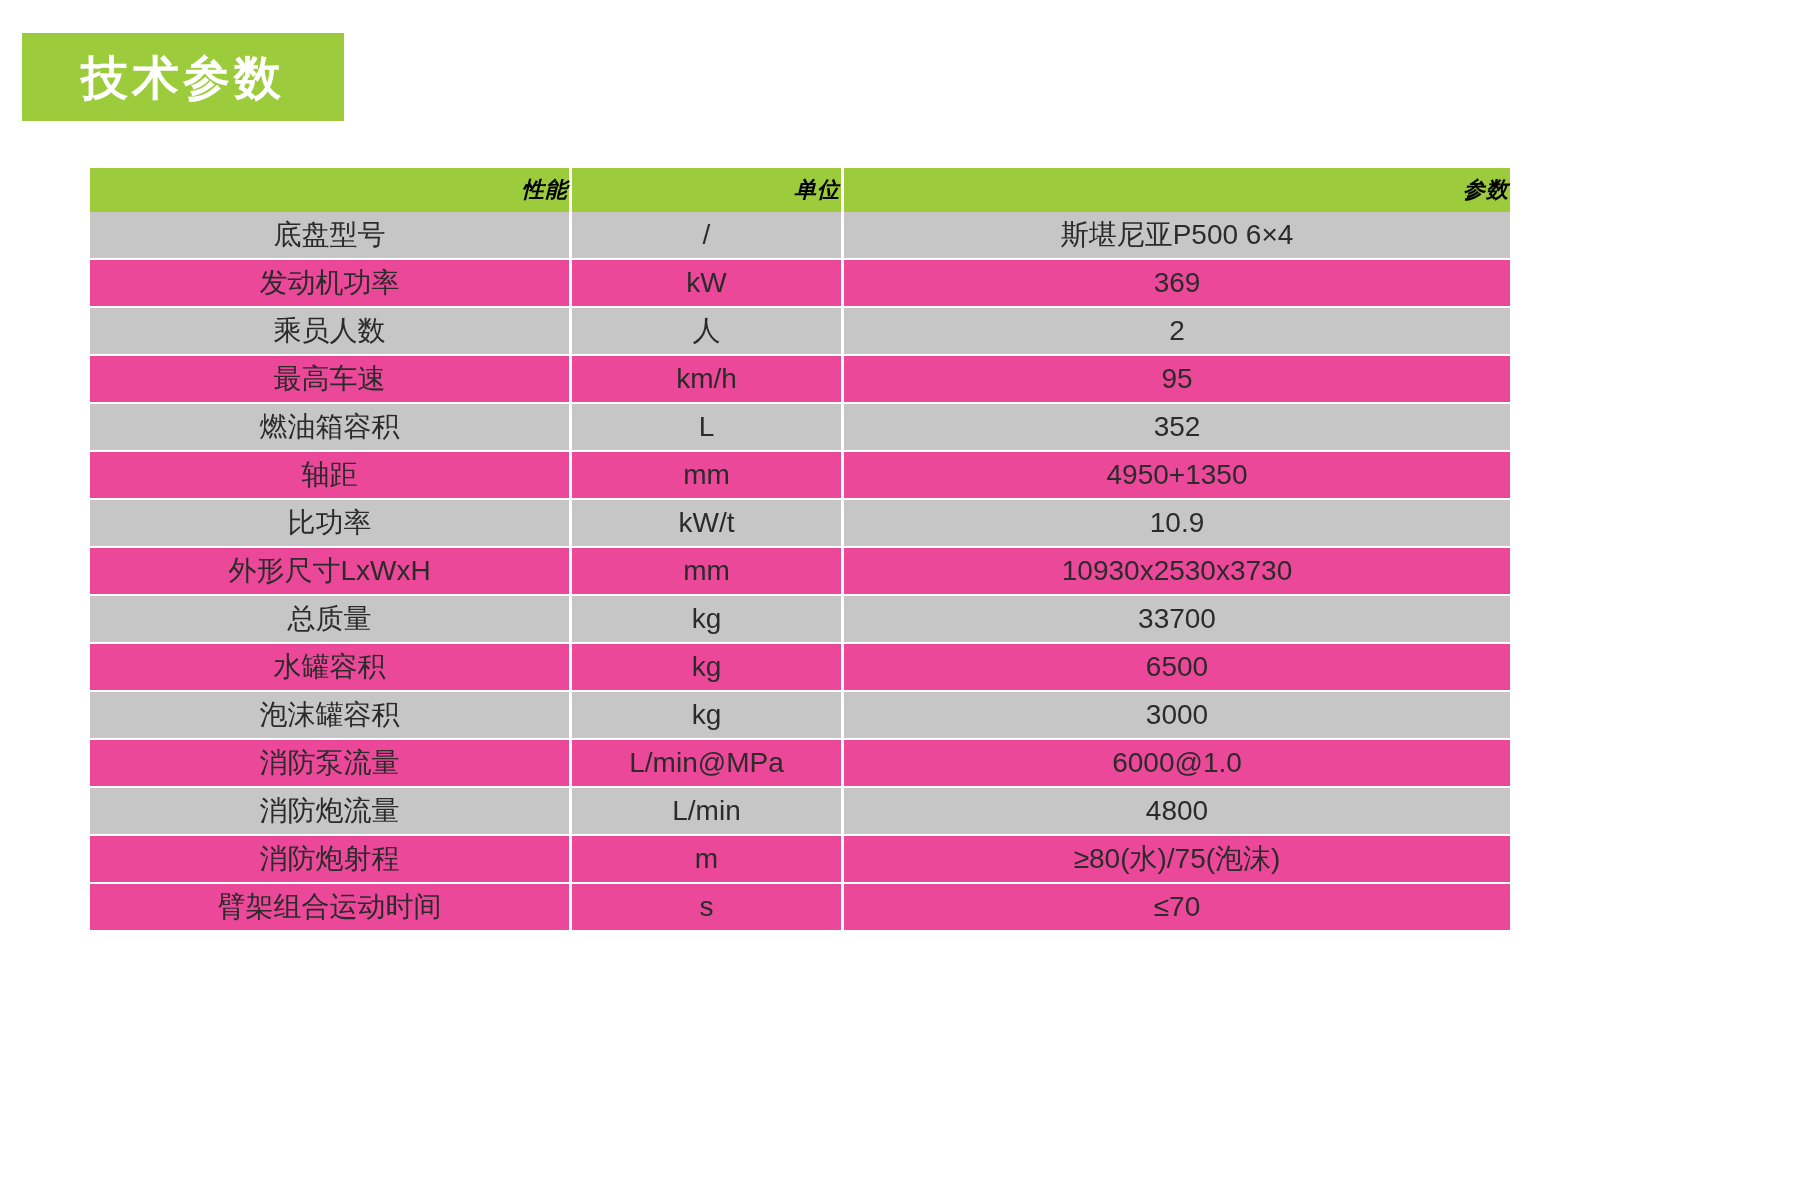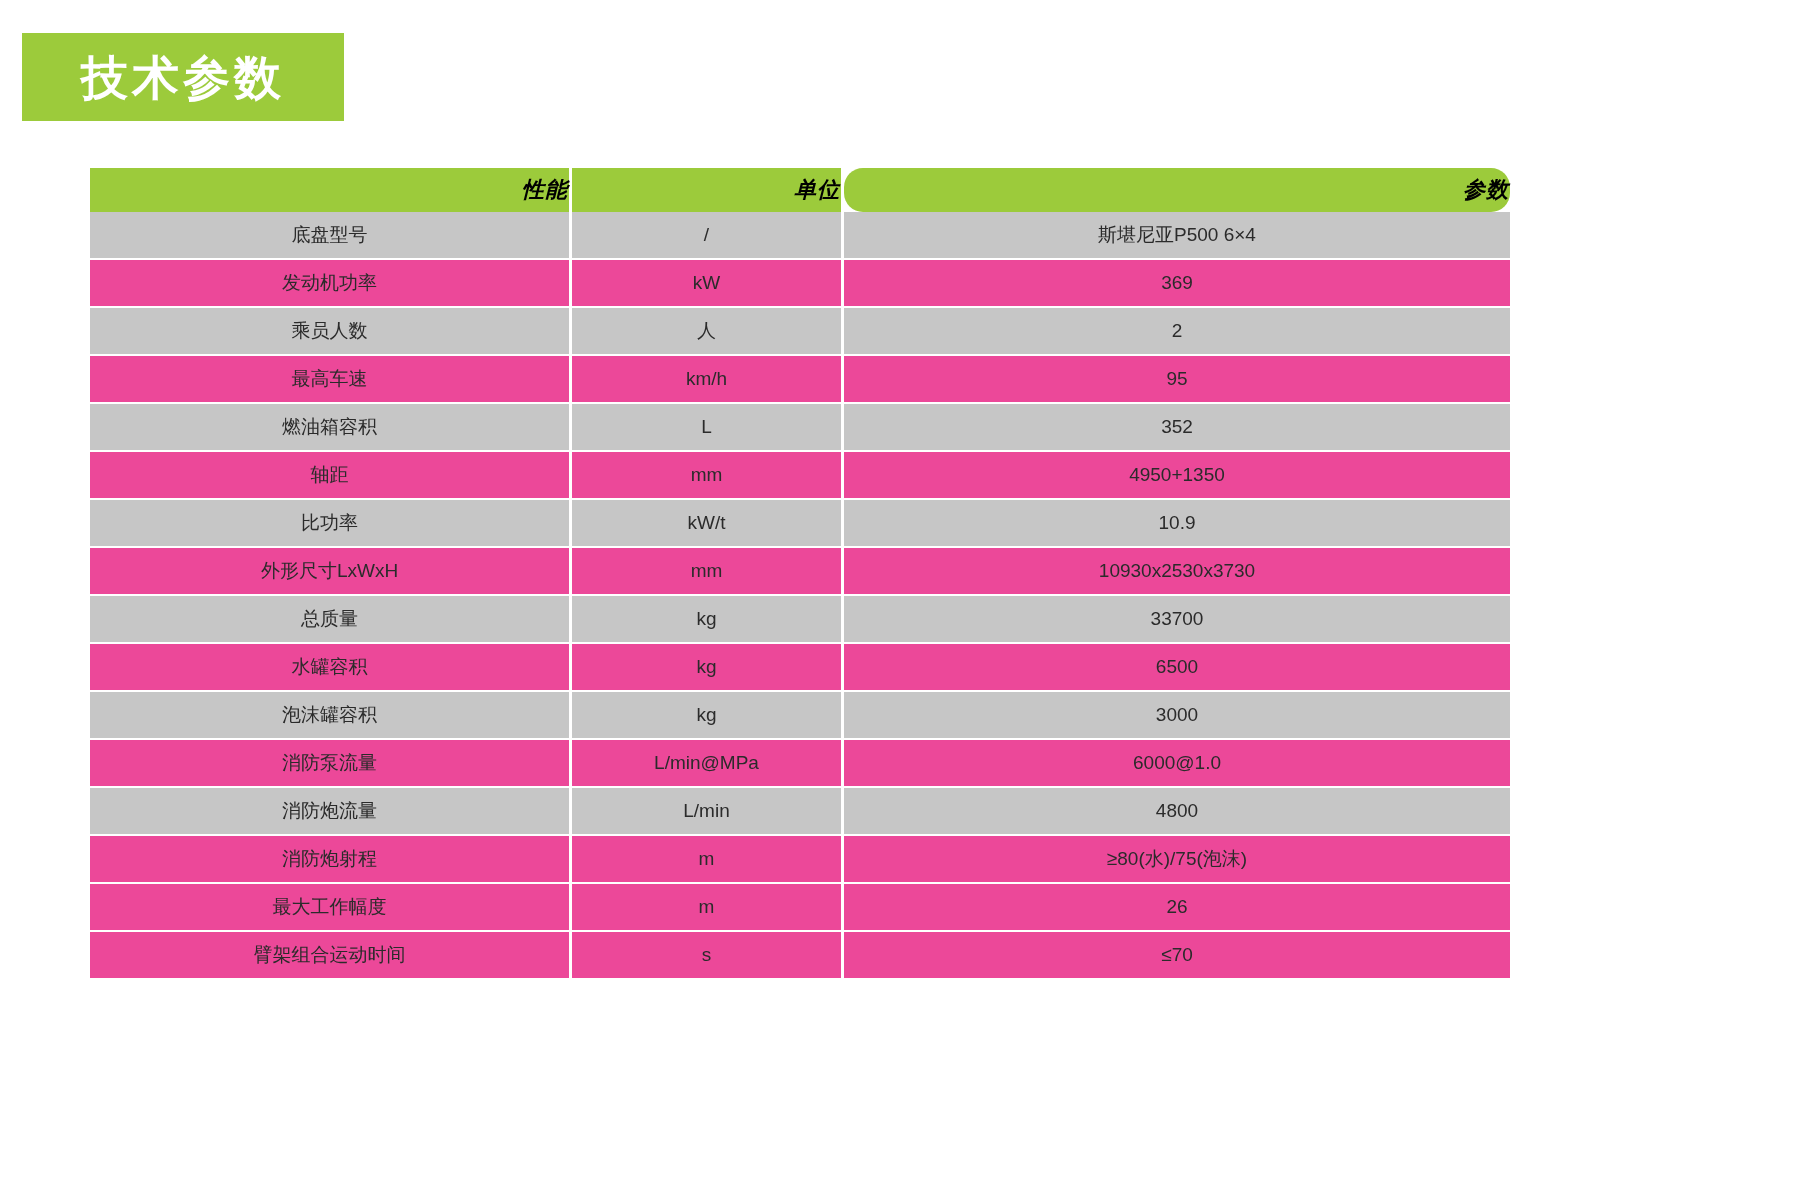--- a/index.html
+++ b/index.html
@@ -60,26 +60,26 @@
     background: #9ccb3b;
     color: #000000;
     font-size: 22px;
     font-weight: bold;
     height: 42px;
     text-align: right;
     border-right: 3px solid #ffffff;
     letter-spacing: 1px;
     font-style: italic;
   }
-  .spec-table th:last-child { border-right: none; border-radius: 19px; }
+  .spec-table th:last-child { border-right: none; }
 
   .spec-table td {
     height: 44px;
     text-align: center;
-    font-size: 19px;
+    font-size: 28px;
     color: #2b2b2b;
     border-right: 3px solid #ffffff;
     border-bottom: 2px solid #ffffff;
     font-weight: normal;
   }
   .spec-table td:last-child { border-right: none; }
 
   tr.row-dark td  { background: #c6c6c6; }
   tr.row-light td { background: #ec4899; }
 </style>
@@ -170,25 +170,20 @@
         <td>消防炮流量</td>
         <td>L/min</td>
         <td>4800</td>
       </tr>
       <tr class="row-light">
         <td>消防炮射程</td>
         <td>m</td>
         <td>≥80(水)/75(泡沫)</td>
       </tr>
       <tr class="row-light">
-        <td>最大工作幅度</td>
-        <td>m</td>
-        <td>26</td>
-      </tr>
-      <tr class="row-light">
         <td>臂架组合运动时间</td>
         <td>s</td>
         <td>≤70</td>
       </tr>
     </tbody>
   </table>
 
 </div>
 
 </body></html>

